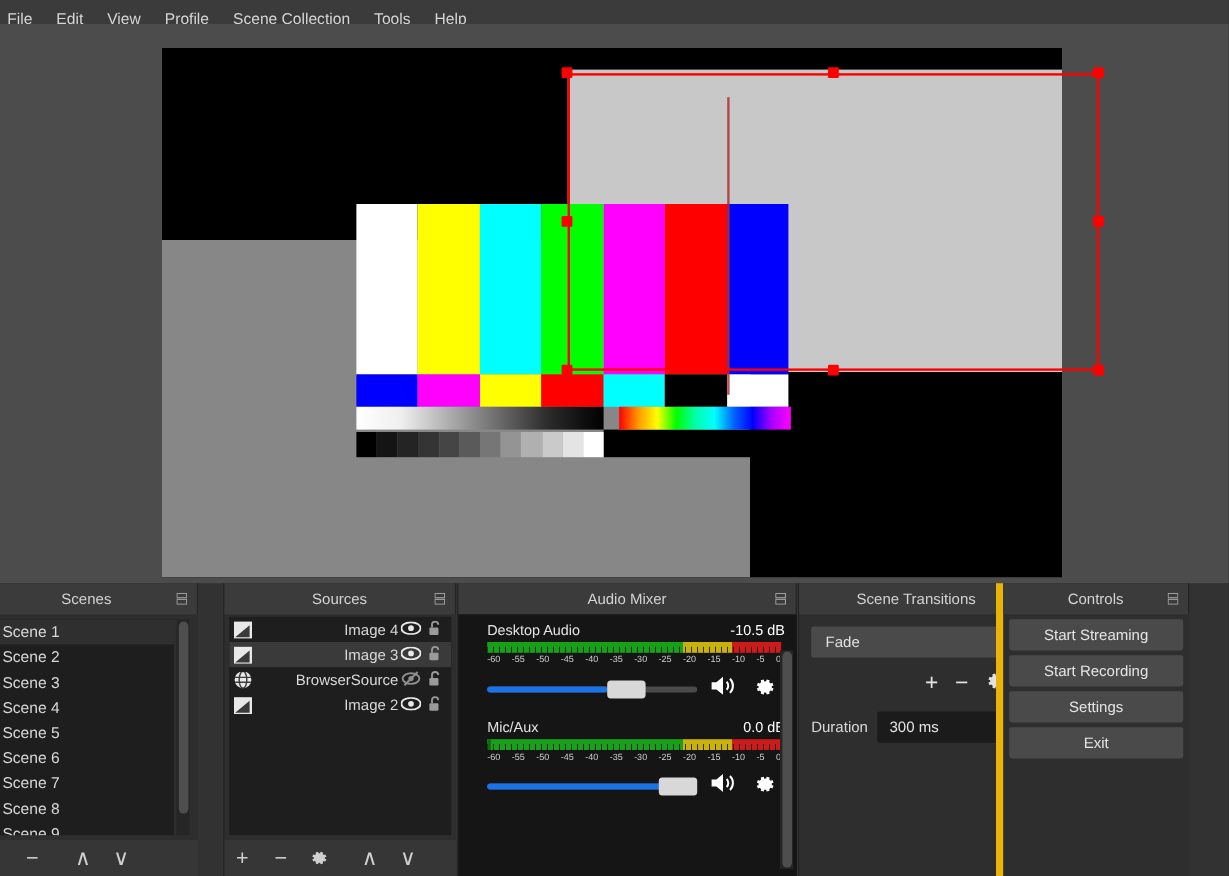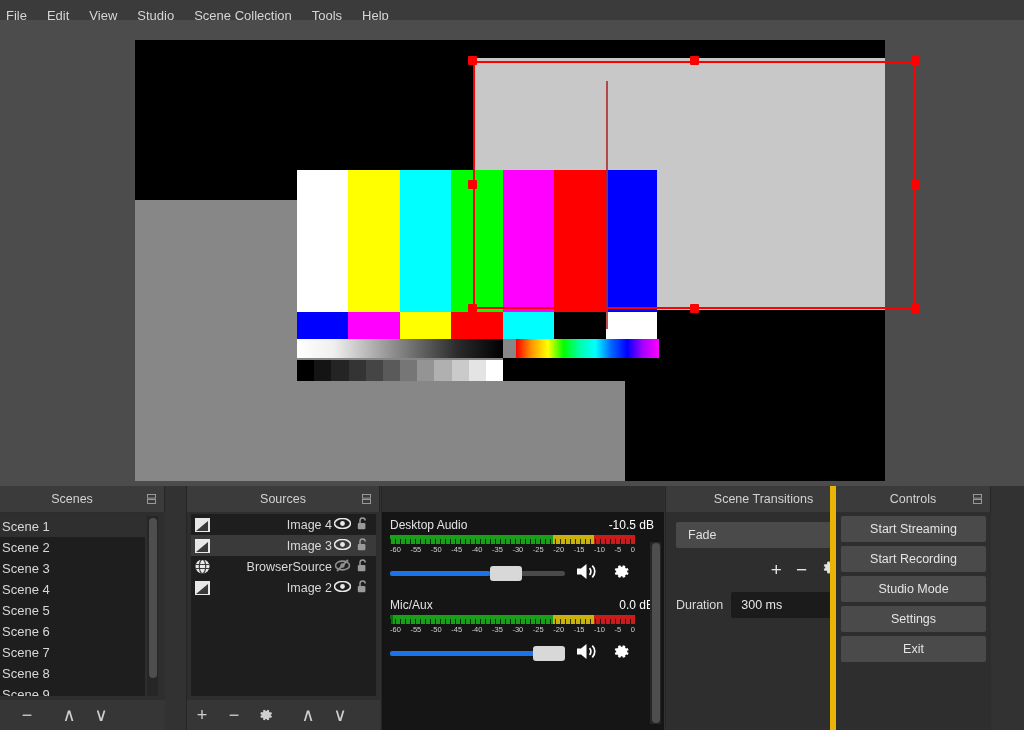--- a/index.html
+++ b/index.html
@@ -142,21 +142,21 @@
   .src-thumb.browser {
     background: transparent; display: flex; align-items: center; justify-content: center;
   }
   .src-name { flex: 1; white-space: nowrap; overflow: hidden; }
   .eye { width: 20px; text-align: center; flex: none; }
   .lock { width: 20px; text-align: center; flex: none; }
 
   
   #dock-mixer { left: 381px; width: 283px; border-left: 1px solid #252525; }
   #mixer-body { position: absolute; left: 0; top: 26px; right: 0; bottom: 0; background: #151515; }
-  .audio-ch { padding: 6px 10px 2px 8px; position: relative; }
+  .audio-ch { padding: 6px 10px 2px 24px; position: relative; }
   .ch-head { display: flex; justify-content: space-between; align-items: baseline; }
   .ch-name { color: #e2e2e2; font-size: 12px; }
   .ch-db { color: #ffffff; font-size: 12px; text-align: right; }
   .meter {
     margin-top: 3px; height: 9px; width: 245px;
     background: linear-gradient(to right,
       #18a018 0%, #18a018 66.5%,
       #c9b20d 66.5%, #c9b20d 83.3%,
       #cc1b1b 83.3%, #cc1b1b 100%);
     position: relative; overflow: hidden;
@@ -233,21 +233,21 @@
 </style>
 </head>
 <body>
 
 <div id="app">
 
   <div id="menubar">
     <div class="menu-item">File</div>
     <div class="menu-item">Edit</div>
     <div class="menu-item">View</div>
-    <div class="menu-item">Studio</div>
+    <div class="menu-item">Profile</div>
     <div class="menu-item">Scene Collection</div>
     <div class="menu-item">Tools</div>
     <div class="menu-item">Help</div>
   </div>
 
   <div id="preview-area">
     <div id="canvas">
 
       <div id="layer-black-top"></div>
       <div id="layer-gray-left"></div>
@@ -442,20 +442,27 @@
           </svg>
         </div>
         <div class="tool-sep"></div>
         <div class="tool-btn">∧</div>
         <div class="tool-btn">∨</div>
       </div>
     </div>
   </div>
 
   <div class="dock" id="dock-mixer">
+    <div class="dock-title">
+      <span>Audio Mixer</span>
+      <svg class="undock-icon" viewBox="0 0 10 11">
+        <rect x="0.5" y="0.5" width="9" height="4" fill="none" stroke="#c9c9c9"></rect>
+        <rect x="0.5" y="6" width="9" height="4.5" fill="none" stroke="#c9c9c9"></rect>
+      </svg>
+    </div>
     <div id="mixer-body">
 
       <div class="audio-ch">
         <div class="ch-head">
           <span class="ch-name">Desktop Audio</span>
           <span class="ch-db">-10.5 dB</span>
         </div>
         <div class="meter">
           <div class="ticks"></div>
         </div>
@@ -591,19 +598,18 @@
     <div class="dock-title">
       <span>Controls</span>
       <svg class="undock-icon" viewBox="0 0 10 11">
         <rect x="0.5" y="0.5" width="9" height="4" fill="none" stroke="#c9c9c9"></rect>
         <rect x="0.5" y="6" width="9" height="4.5" fill="none" stroke="#c9c9c9"></rect>
       </svg>
     </div>
     <div id="controls-body">
       <div class="ctrl-btn">Start Streaming</div>
       <div class="ctrl-btn">Start Recording</div>
-      <div class="ctrl-btn">Studio Mode</div>
       <div class="ctrl-btn">Settings</div>
       <div class="ctrl-btn">Exit</div>
     </div>
   </div>
 
 </div>
 
 </body></html>

